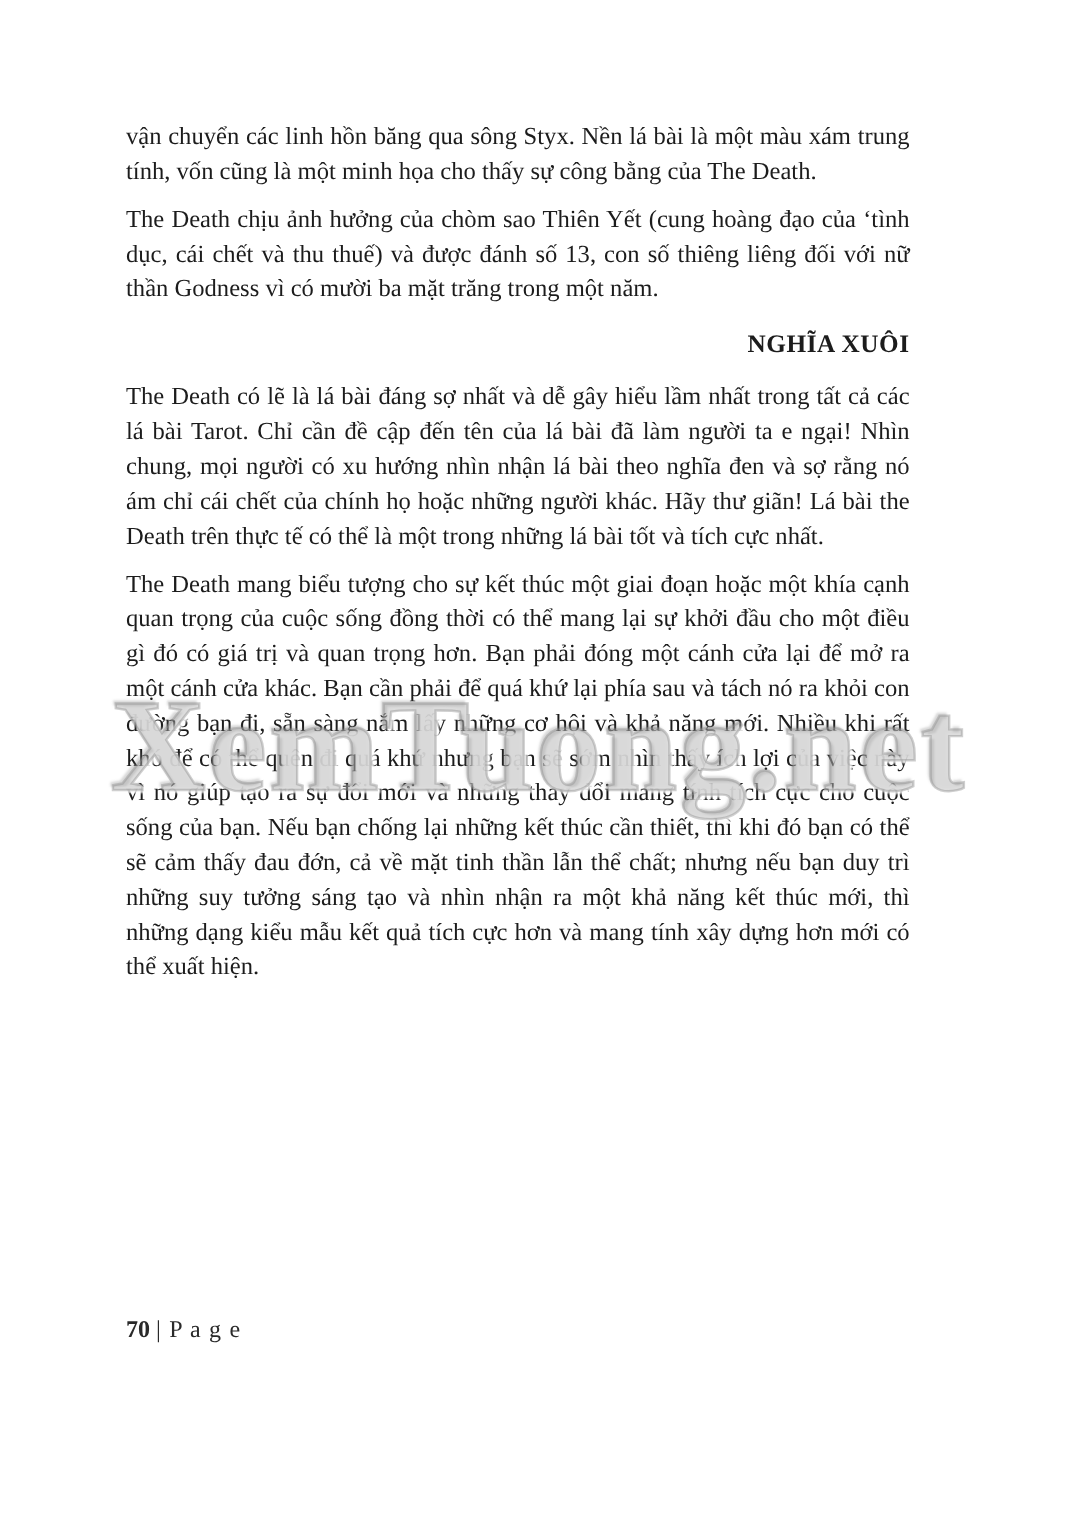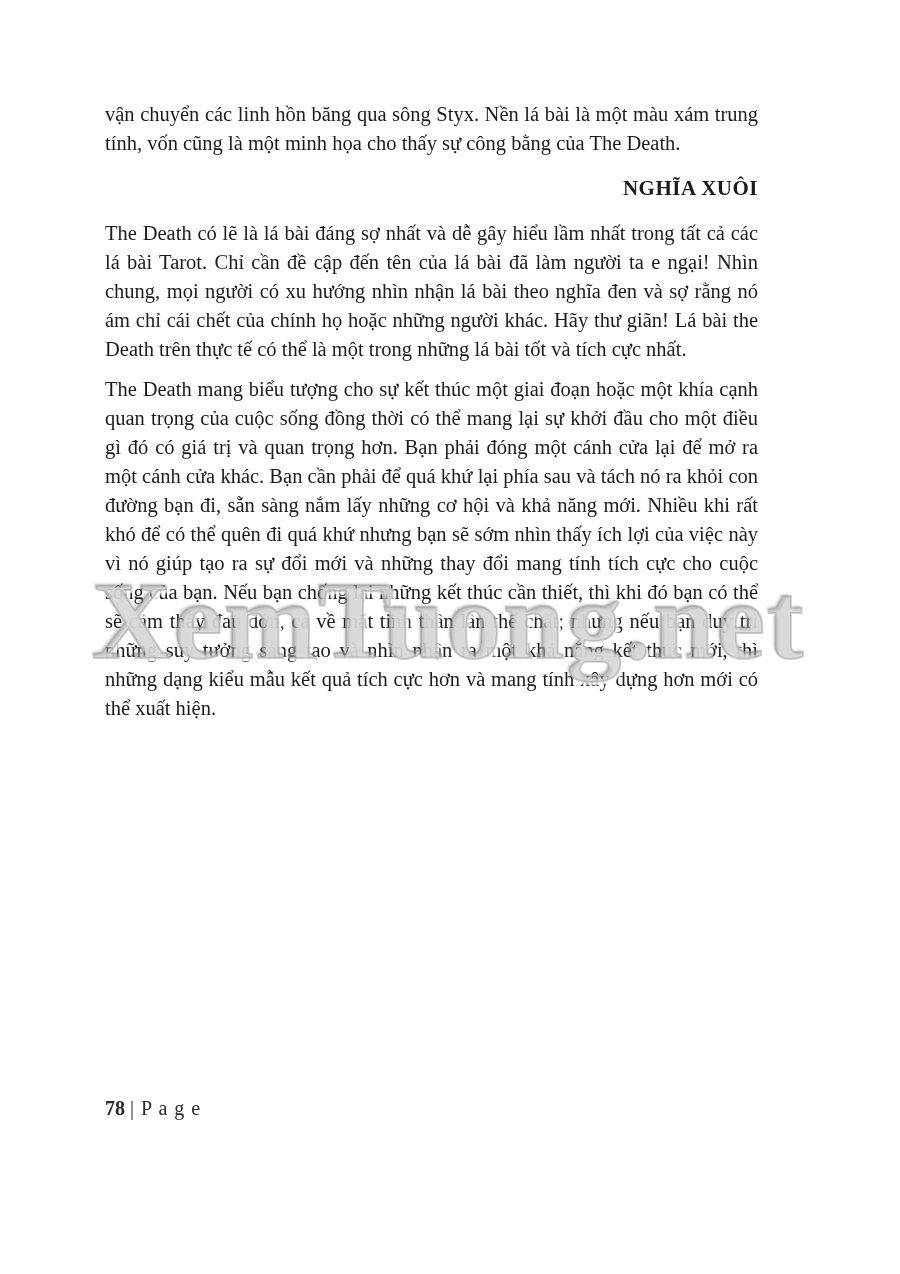--- a/index.html
+++ b/index.html
@@ -73,26 +73,27 @@
     cursor: pointer;
   }
 </style>
 </head>
 <body>
 
 <div class="page">
 
   <div class="content">
     <p>vận chuyển các linh hồn băng qua sông Styx. Nền lá bài là một màu xám trung tính, vốn cũng là một minh họa cho thấy sự công bằng của The Death.</p>
+    <p>The Death chịu ảnh hưởng của chòm sao Thiên Yết (cung hoàng đạo của ‘tình dục, cái chết và thu thuế) và được đánh số 13, con số thiêng liêng đối với nữ thần Godness vì có mười ba mặt trăng trong một năm.</p>
     <h2 class="section-heading">NGHĨA XUÔI</h2>
     <p>The Death có lẽ là lá bài đáng sợ nhất và dễ gây hiểu lầm nhất trong tất cả các lá bài Tarot. Chỉ cần đề cập đến tên của lá bài đã làm người ta e ngại! Nhìn chung, mọi người có xu hướng nhìn nhận lá bài theo nghĩa đen và sợ rằng nó ám chỉ cái chết của chính họ hoặc những người khác. Hãy thư giãn! Lá bài the Death trên thực tế có thể là một trong những lá bài tốt và tích cực nhất.</p>
     <p>The Death mang biểu tượng cho sự kết thúc một giai đoạn hoặc một khía cạnh quan trọng của cuộc sống đồng thời có thể mang lại sự khởi đầu cho một điều gì đó có giá trị và quan trọng hơn. Bạn phải đóng một cánh cửa lại để mở ra một cánh cửa khác. Bạn cần phải để quá khứ lại phía sau và tách nó ra khỏi con đường bạn đi, sẵn sàng nắm lấy những cơ hội và khả năng mới. Nhiều khi rất khó để có thể quên đi quá khứ nhưng bạn sẽ sớm nhìn thấy ích lợi của việc này vì nó giúp tạo ra sự đổi mới và những thay đổi mang tính tích cực cho cuộc sống của bạn. Nếu bạn chống lại những kết thúc cần thiết, thì khi đó bạn có thể sẽ cảm thấy đau đớn, cả về mặt tinh thần lẫn thể chất; nhưng nếu bạn duy trì những suy tưởng sáng tạo và nhìn nhận ra một khả năng kết thúc mới, thì những dạng kiểu mẫu kết quả tích cực hơn và mang tính xây dựng hơn mới có thể xuất hiện.</p>
   </div>
 
   <div class="watermark">XemTuong.net</div>
 
   <div class="page-footer">
-    <span class="page-number">78</span>
+    <span class="page-number">70</span>
     <span class="page-word">| P a g e</span>
   </div>
 
 
 </div>
 
 </body></html>

